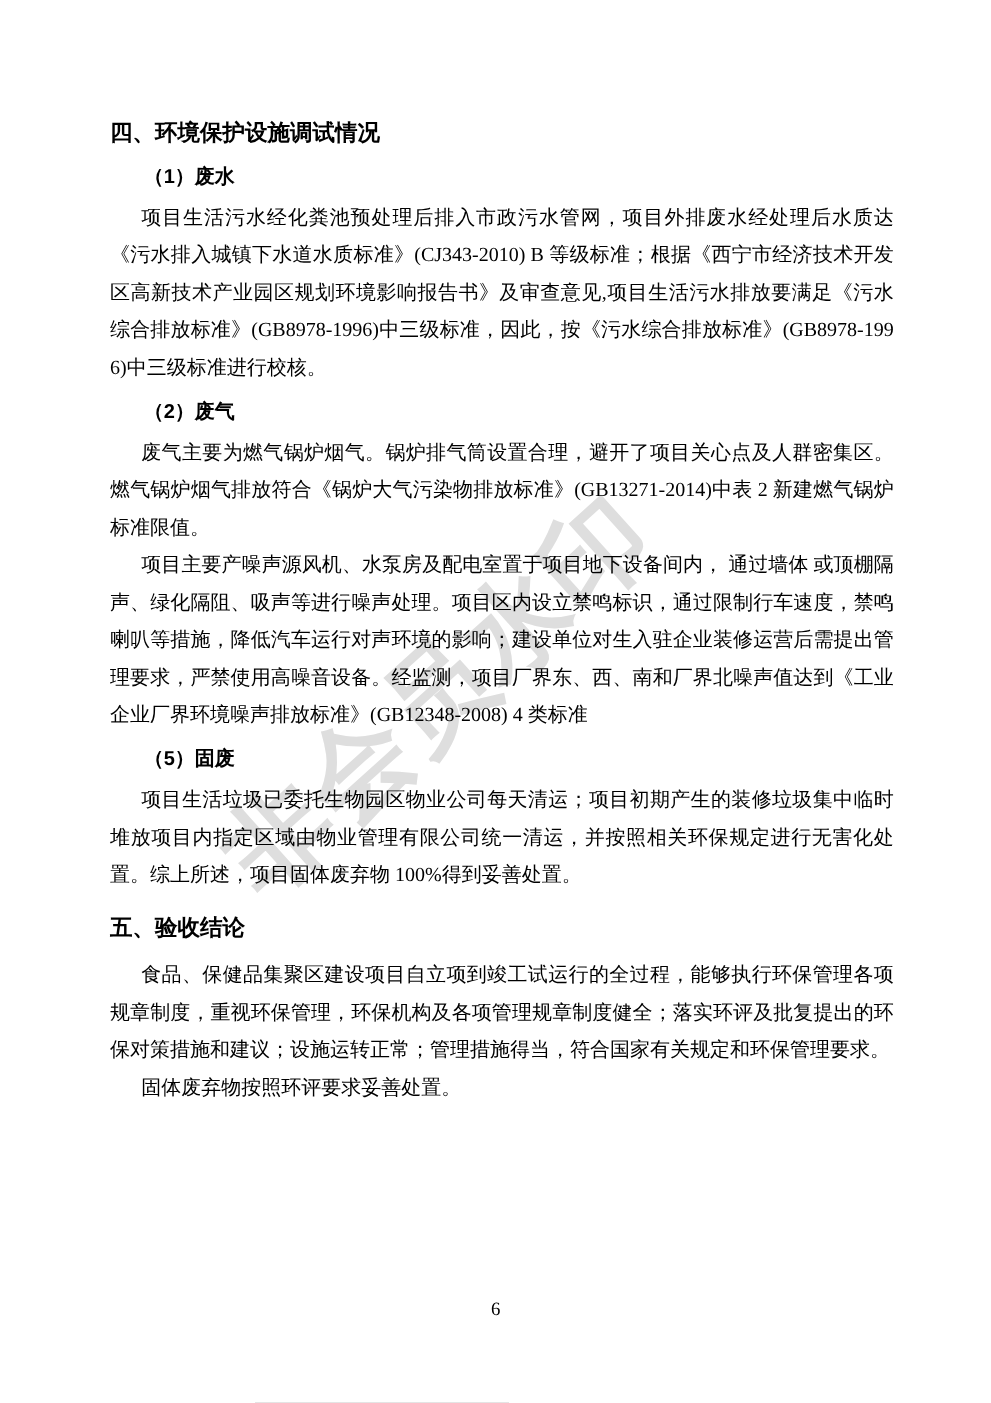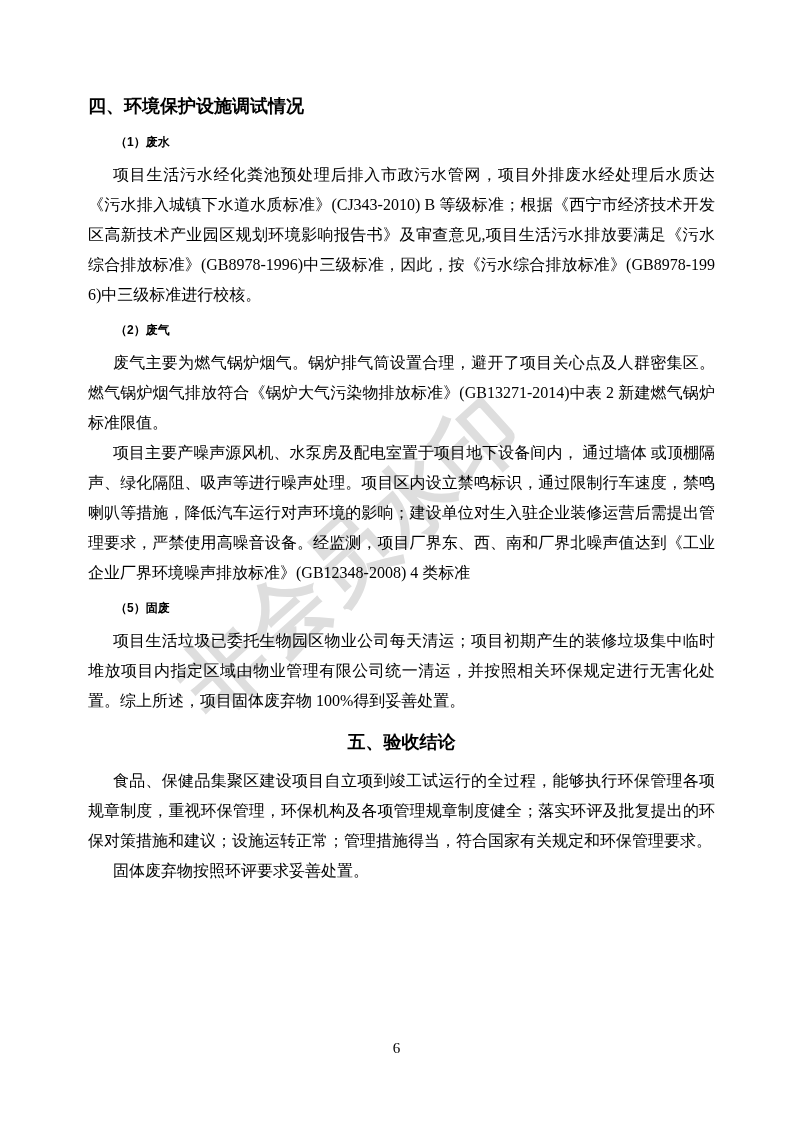--- a/index.html
+++ b/index.html
@@ -19,24 +19,24 @@
     z-index:1;
     margin-top:14px;
   }
   .sec-heading {
     font-family:"Liberation Sans","DejaVu Sans",sans-serif;
     font-size:18px;
     font-weight:bold;
     line-height:24px;
     margin:0 0 12px 0;
   }
-  .sec-heading.mt { margin-top:14px;text-align:center; }
+  .sec-heading.mt { margin-top:14px; }
   .sub-heading {
     font-family:"Liberation Sans","DejaVu Sans",sans-serif;
-    font-size:12px;
+    font-size:16px;
     font-weight:bold;
     line-height:24px;
     margin:8px 0 6px 0;
     padding-left:27px;
   }
   .body-p {
     font-size:16px;
     line-height:30px;
     text-align:justify;
     text-indent:25px;

